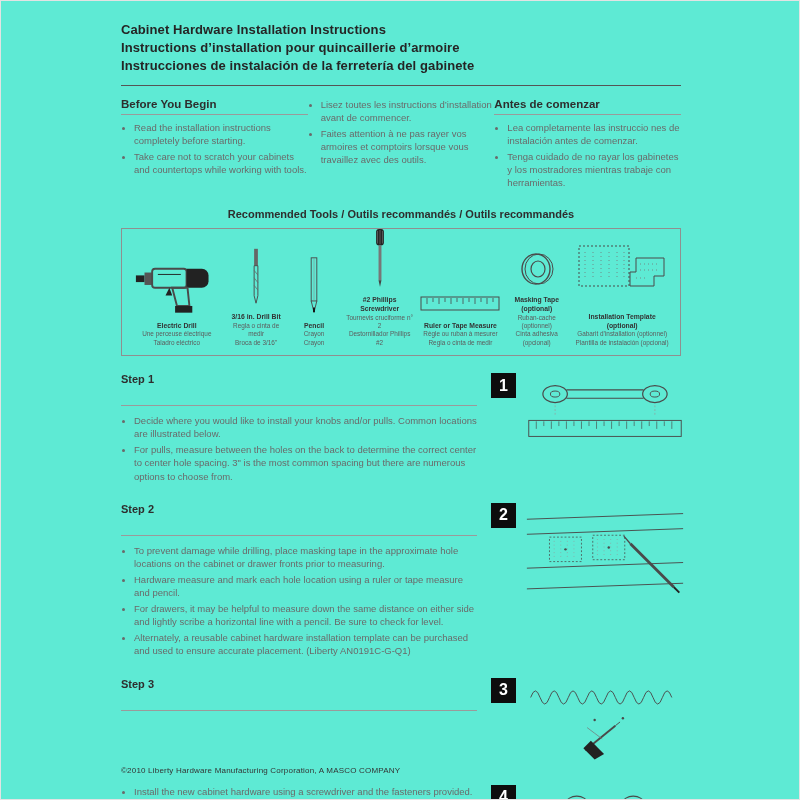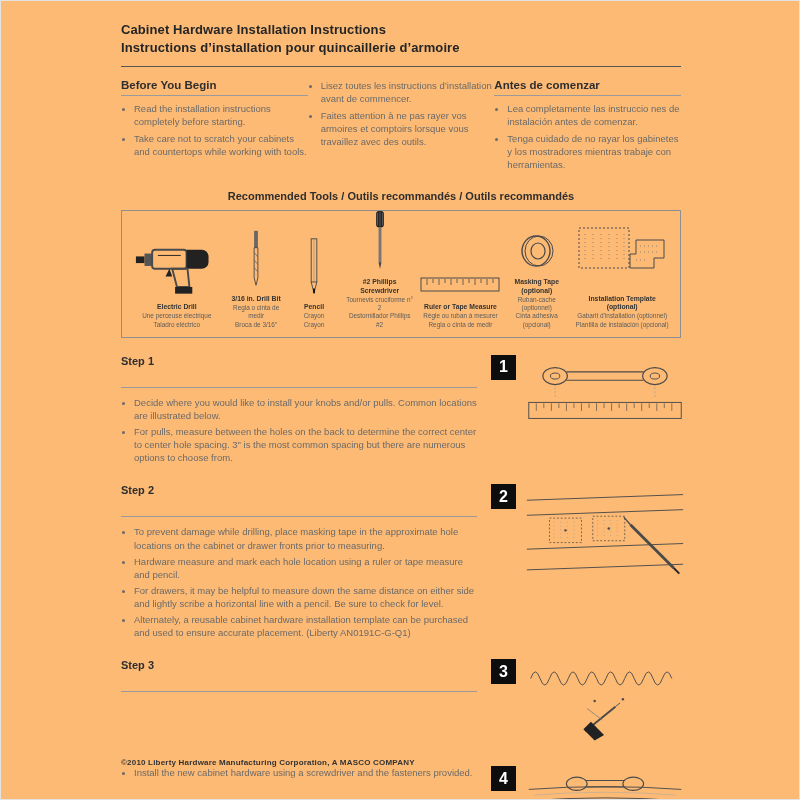--- a/index.html
+++ b/index.html
@@ -1,20 +1,20 @@
 <!DOCTYPE html>
 <html><head>
 <meta charset="utf-8">
 <style>
   html,body{margin:0;padding:0;background:#ffffff;}
   .page{
     position:relative;
     width:800px;height:800px;
     box-sizing:border-box;
-    background:#fdba74;
+    background:#5eead4;
     border:1px solid #e3e3e3;
     font-family:"Liberation Sans","DejaVu Sans",sans-serif;
     color:#4a4a4a;
     padding:20px 118px 0 120px;
     overflow:hidden;
   }
   
   .title-line{margin:0;font-size:13px;font-weight:bold;color:#252525;line-height:1.4;letter-spacing:.1px;}
   .top-rule{border:none;border-top:1px solid #555;margin:9px 0 12px 0;}
   
@@ -33,30 +33,31 @@
   .cap2,.cap3{font-size:6.4px;color:#5c5c5c;line-height:1.3;}
   
   .step{display:flex;align-items:flex-start;margin-top:17px;}
   .step-text{width:356px;margin-right:14px;flex:none;}
   .step-heading{margin:0 0 8px 0;font-size:11px;font-weight:bold;color:#2e2e2e;border-bottom:1px solid #9a9a9a;padding-bottom:20px;}
   .step-figure{flex:1;display:flex;align-items:flex-start;}
   .num-badge{width:25px;height:25px;background:#0d0d0d;color:#fff;font-size:16px;font-weight:bold;display:flex;align-items:center;justify-content:center;margin-right:9px;flex:none;}
   .fig-art{flex:1;}
   svg .ln{stroke:#4a4a4a;fill:none;}
   
-  .footer{position:absolute;left:120px;bottom:32px;font-size:8px;font-weight:bold;color:#333;letter-spacing:.2px;}
+  .footer{position:absolute;left:120px;bottom:24px;font-size:8px;font-weight:normal;color:#333;letter-spacing:.2px;}
 </style>
 </head>
 <body>
 
 <div class="page">
 
   <header>
     <h1 class="title-line">Cabinet Hardware Installation Instructions</h1>
     <h1 class="title-line">Instructions d’installation pour quincaillerie d’armoire</h1>
+    <h1 class="title-line">Instrucciones de instalación de la ferretería del gabinete</h1>
   </header>
   <hr class="top-rule">
 
   <section class="columns">
     <div class="col">
       <h2 class="col-heading">Before You Begin</h2>
       <ul class="bullets">
         <li>Read the installation instructions completely before starting.</li>
         <li>Take care not to scratch your cabinets and countertops while working with tools.</li>
       </ul>

